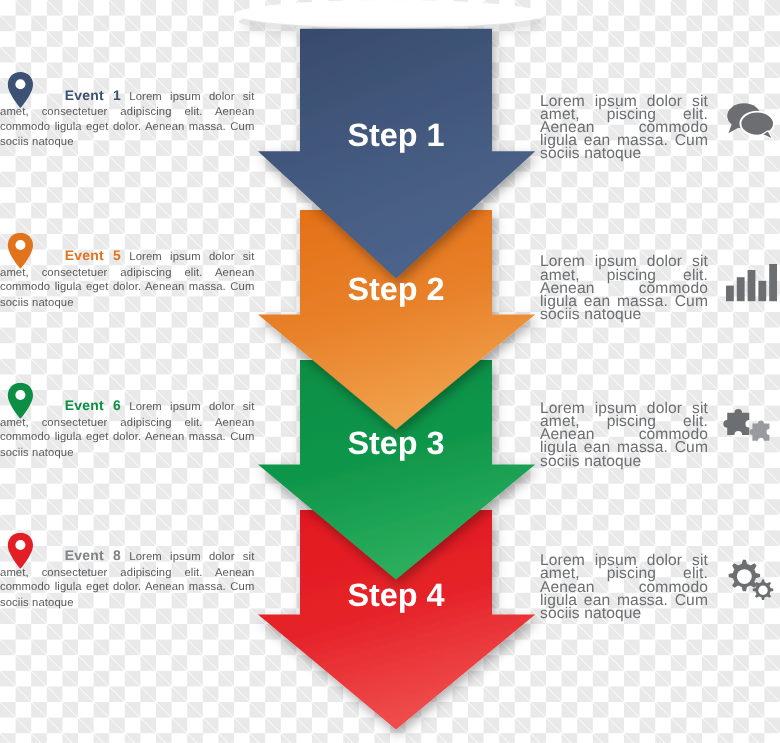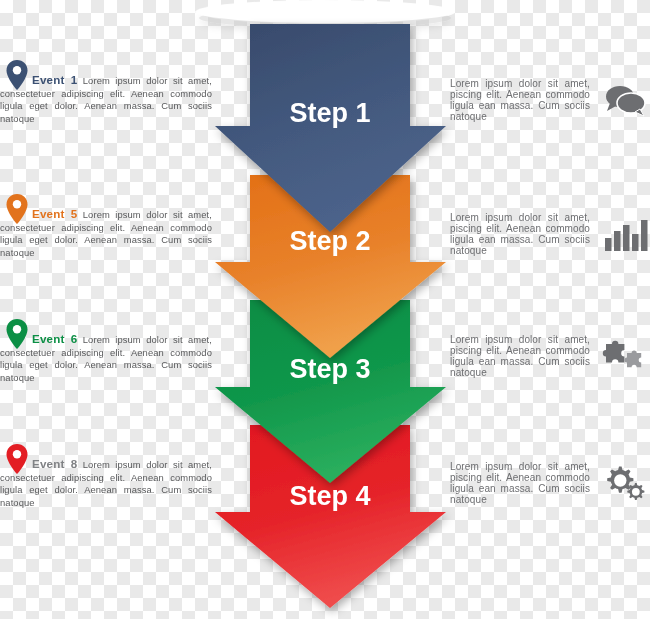--- a/index.html
+++ b/index.html
@@ -53,36 +53,36 @@
     text-align: justify;
     font-size: 9.4px;
     line-height: 12.6px;
     color: #58595b;
     letter-spacing: 0.1px;
   }
   .event-title {
     font-weight: bold;
     font-size: 11.6px;
     letter-spacing: 0.2px;
-    padding-left: 32px;
+    padding-left: 54px;
   }
   .event-body { }
 
   
   .right-block {
     position: absolute;
     width: 200px;
   }
   .right-text {
     position: absolute;
     left: 0;
     top: 0;
     width: 140px;
     text-align: justify;
-    font-size: 10px;
+    font-size: 13px;
     line-height: 11px;
     color: #6d6e71;
     letter-spacing: 0.1px;
   }
   .right-icon {
     position: absolute;
     left: 152px;
     top: 0;
     width: 46px;
     height: 46px;

